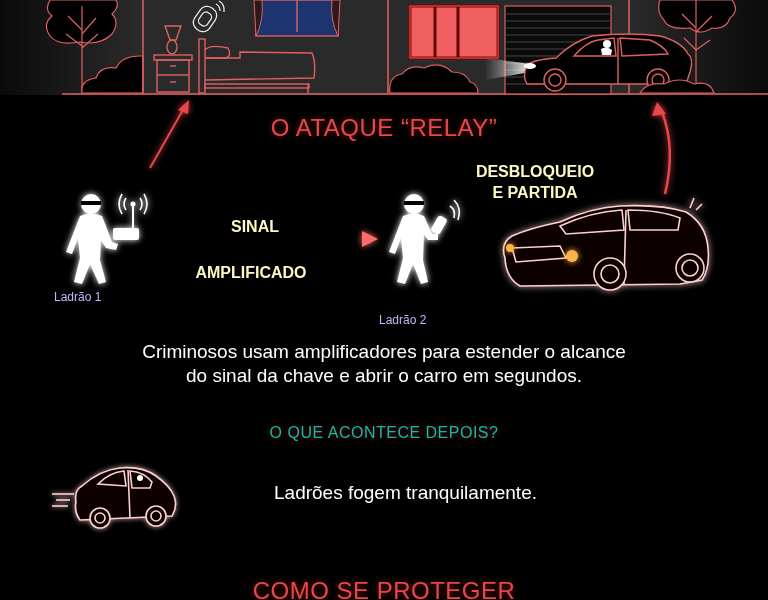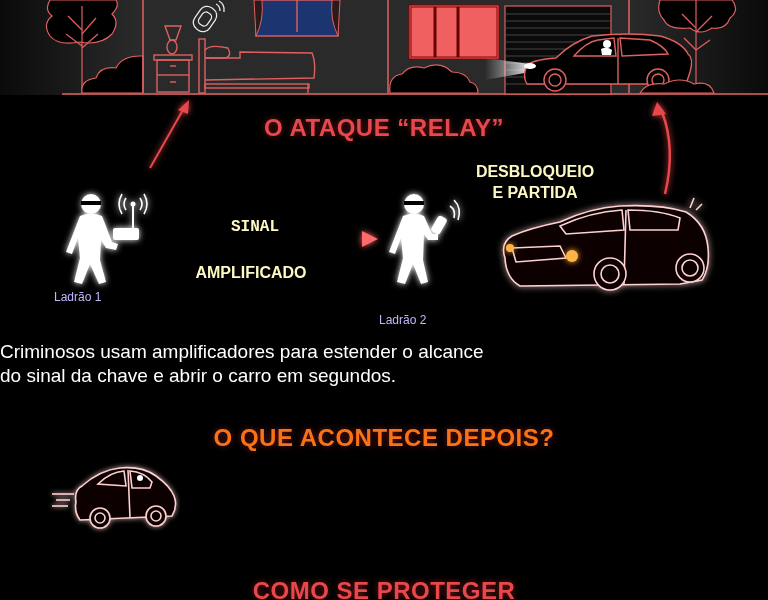--- a/index.html
+++ b/index.html
@@ -1,24 +1,24 @@
 <!DOCTYPE html>
 <html><head>
 <meta charset="utf-8">
 <style>
   html, body { margin:0; padding:0; }
   body { width:768px; height:600px; background:#000; overflow:hidden; position:relative;
          font-family:"Liberation Sans", "DejaVu Sans", sans-serif; color:#fff; }
   .abs { position:absolute; }
   .scene { left:0; top:0; width:768px; height:98px; }
-  .title { font-weight:bold; letter-spacing:0.5px; text-align:center; width:768px; left:0;
+  .title { font-weight:normal; letter-spacing:0.5px; text-align:center; width:768px; left:0;
            text-shadow:0 0 6px rgba(255,60,60,0.45); }
   .label-w { font-weight:bold; text-align:center; color:#fef9c3; }
   .caption { color:#c4b5fd; font-size:12px; }
-  .body-text { font-size:19px; line-height:24px; color:#fff; width:768px; left:0; }
+  .body-text { font-size:19px; line-height:24px; color:#fff; text-align:center; width:768px; left:0; }
   svg { display:block; }
 </style>
 </head>
 <body>
 
 <div class="abs scene">
   <svg width="768" height="98" viewBox="0 0 768 98">
     <defs>
       <linearGradient id="wallgrad" x1="0" x2="1" y1="0" y2="0">
         <stop offset="0" stop-color="#0a0a0a"></stop>
@@ -204,30 +204,30 @@
       <circle cx="690" cy="170" r="8"></circle>
       <line x1="694" y1="100" x2="690" y2="110"></line>
       <line x1="702" y1="106" x2="696" y2="112"></line>
     </g>
     <circle cx="572" cy="158" r="6" fill="#ffb347" filter="url(#glow)"></circle>
     <circle cx="510" cy="150" r="4" fill="#ffb347" filter="url(#glow)"></circle>
   </svg>
 </div>
 
 <div class="abs caption" style="left:54px; top:290px;">Ladrão 1</div>
-<div class="abs label-w" style="left:190px; top:218px; width:130px; font-size:16px;font-family:Liberation Mono, monospace;">SINAL</div>
+<div class="abs label-w" style="left:190px; top:218px; width:130px; font-size:16px;">SINAL</div>
 <div class="abs label-w" style="left:176px; top:264px; width:150px; font-size:16px;">AMPLIFICADO</div>
 <div class="abs caption" style="left:379px; top:290px;margin-top:23px;">Ladrão 2</div>
 <div class="abs label-w" style="left:460px; top:163px; width:150px; font-size:16px;">DESBLOQUEIO</div>
 <div class="abs label-w" style="left:460px; top:184px; width:150px; font-size:16px;">E PARTIDA</div>
 
 <div class="abs body-text" style="top:340px;">Criminosos usam amplificadores para estender o alcance</div>
 <div class="abs body-text" style="top:364px;">do sinal da chave e abrir o carro em segundos.</div>
 
-<div class="abs title" style="top:424px; font-size:24px; color:#f97316;">O QUE ACONTECE DEPOIS?</div>
+<div class="abs title" style="top:424px; font-size:16px; color:#14b8a6;">O QUE ACONTECE DEPOIS?</div>
 
 <div class="abs" style="left:40px; top:462px; width:140px; height:80px;">
   <svg width="140" height="80" viewBox="0 0 140 80">
     <defs>
       <filter id="glow2" x="-50%" y="-50%" width="200%" height="200%">
         <feGaussianBlur stdDeviation="2.5" result="b"></feGaussianBlur>
         <feMerge>
             <feMergeNode in="b"></feMergeNode>
             <feMergeNode in="SourceGraphic"></feMergeNode>
           </feMerge>
@@ -244,15 +244,16 @@
       <circle cx="60" cy="56" r="10" fill="#080000"></circle>
       <circle cx="60" cy="56" r="5"></circle>
       <circle cx="116" cy="54" r="10" fill="#080000"></circle>
       <circle cx="116" cy="54" r="5"></circle>
     </g>
     <circle cx="100" cy="16" r="3" fill="#fff"></circle>
   </svg>
 </div>
 
 <div class="abs" style="left:274px; top:481px; font-size:19px; line-height:24px;">
+  <div>Ladrões fogem tranquilamente.</div>
 </div>
 
 <div class="abs title" style="top:577px; font-size:24px; color:#e8474c;">COMO SE PROTEGER</div>
 
 </body></html>

